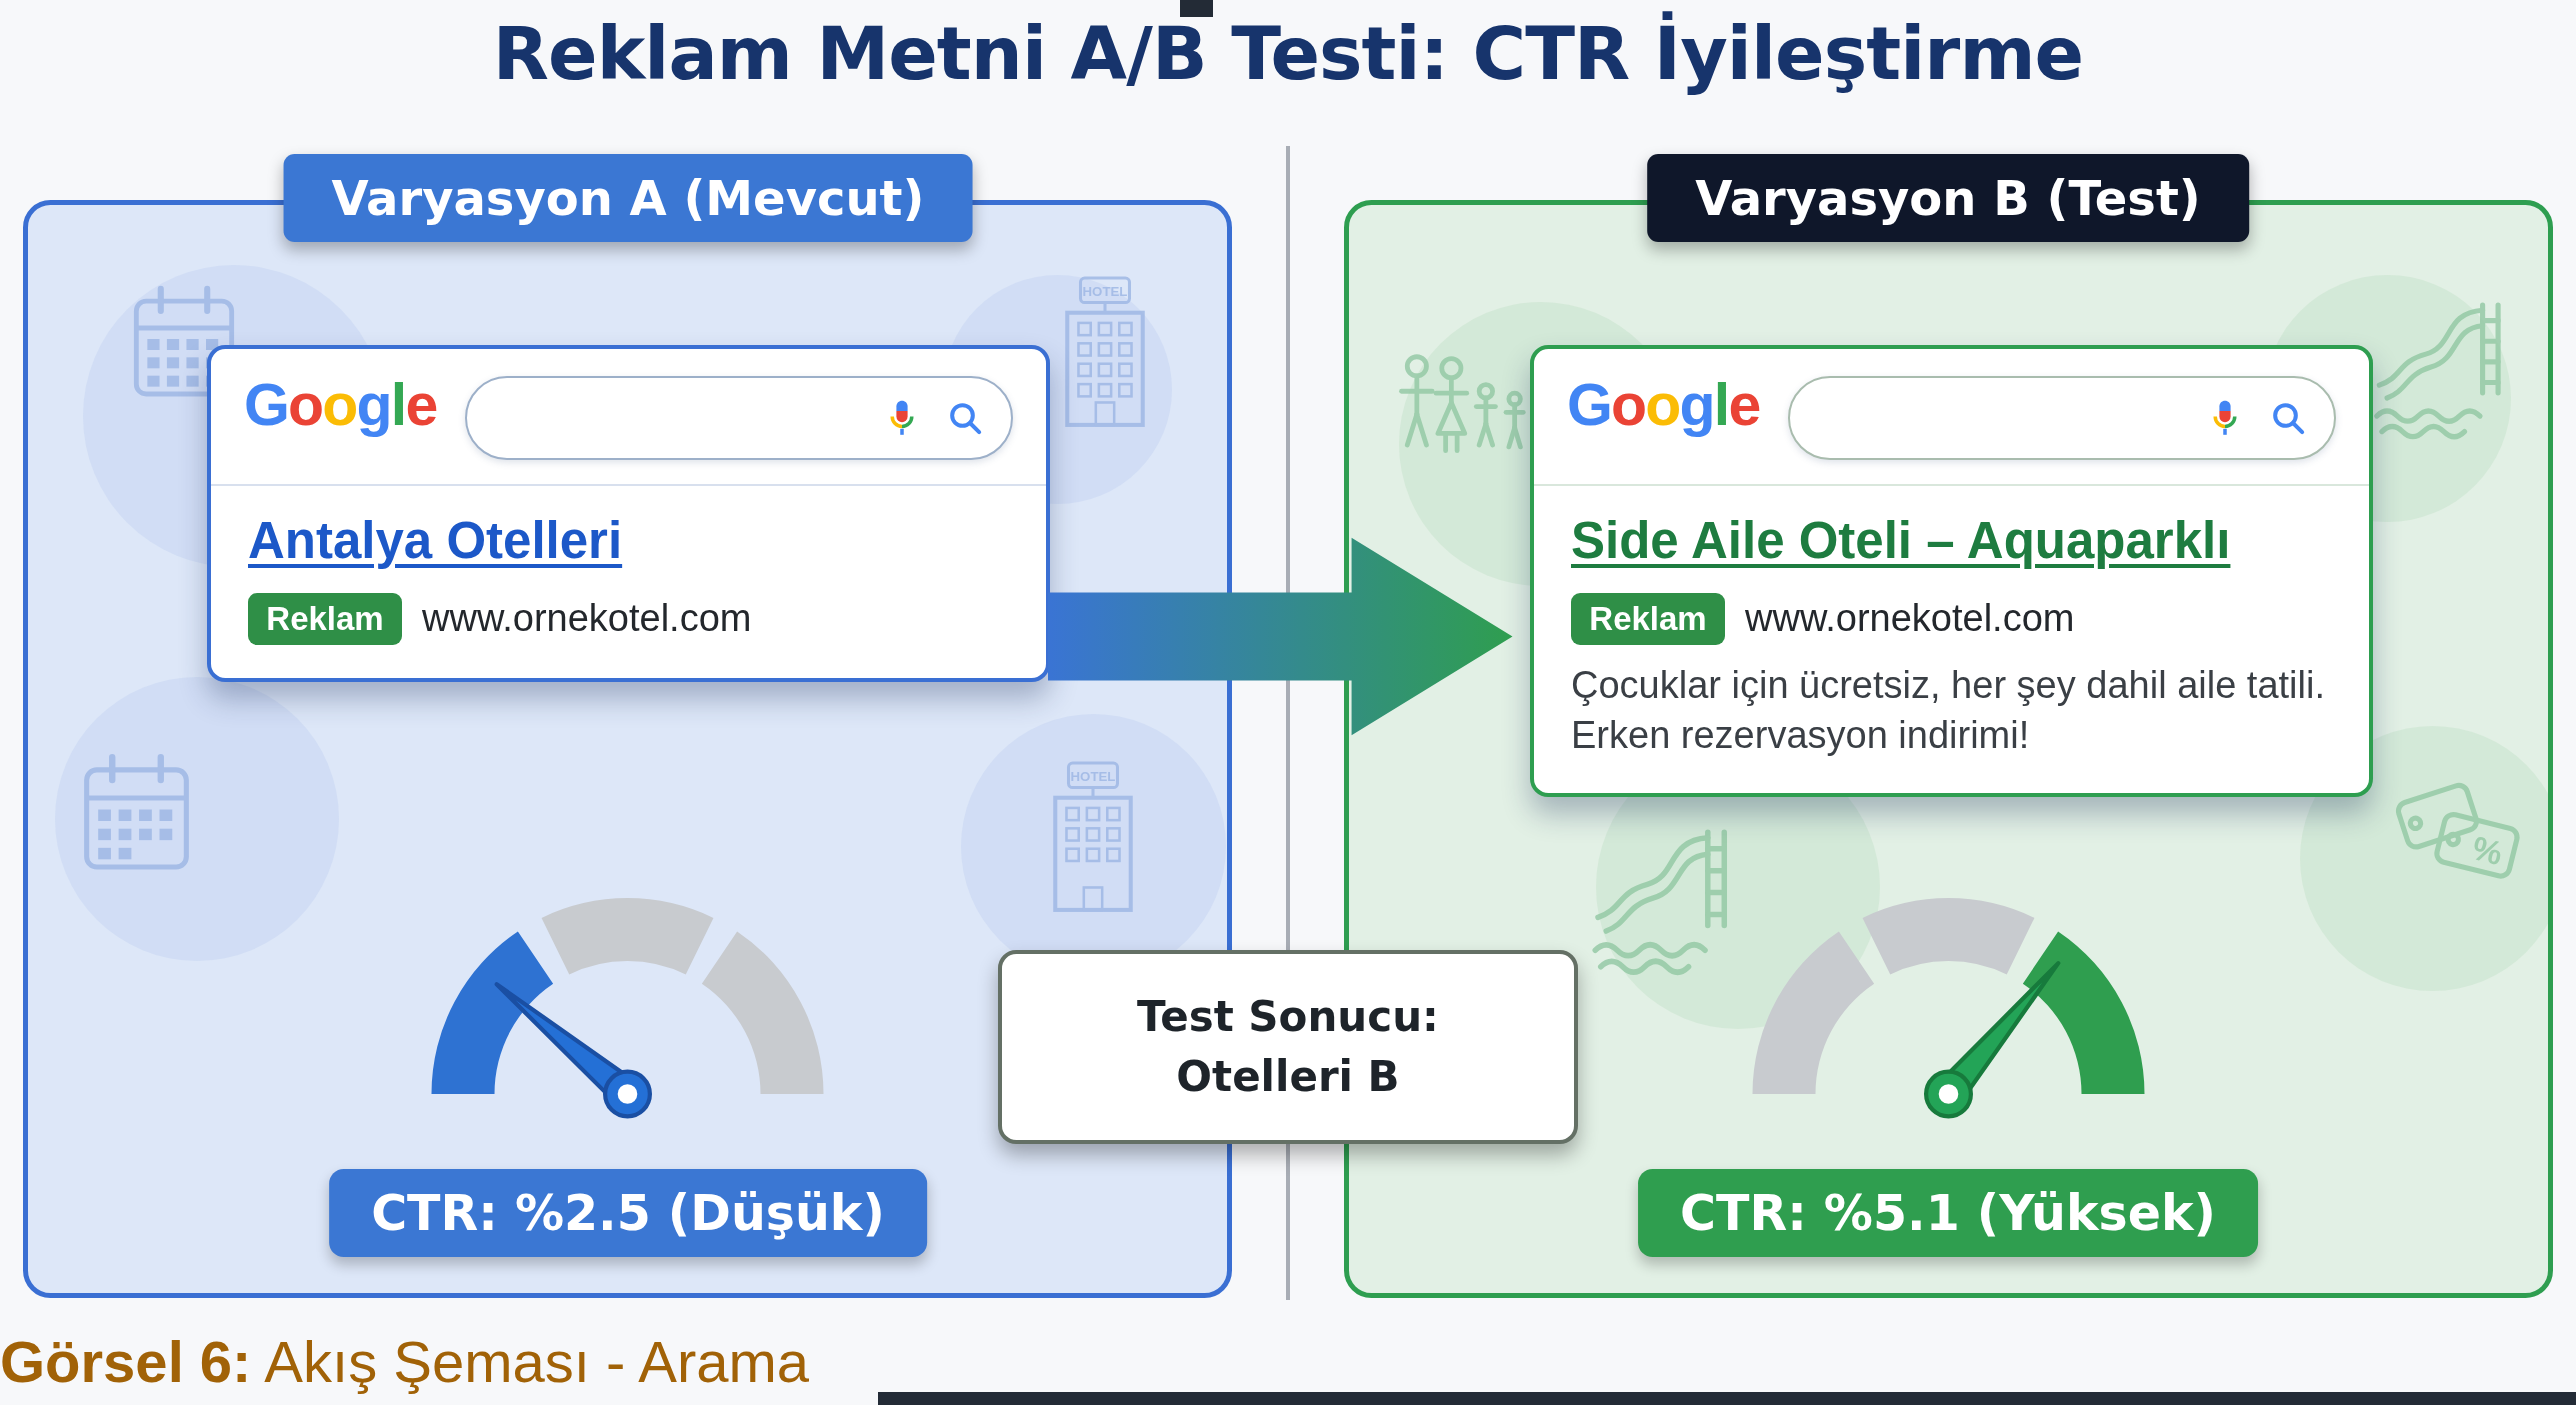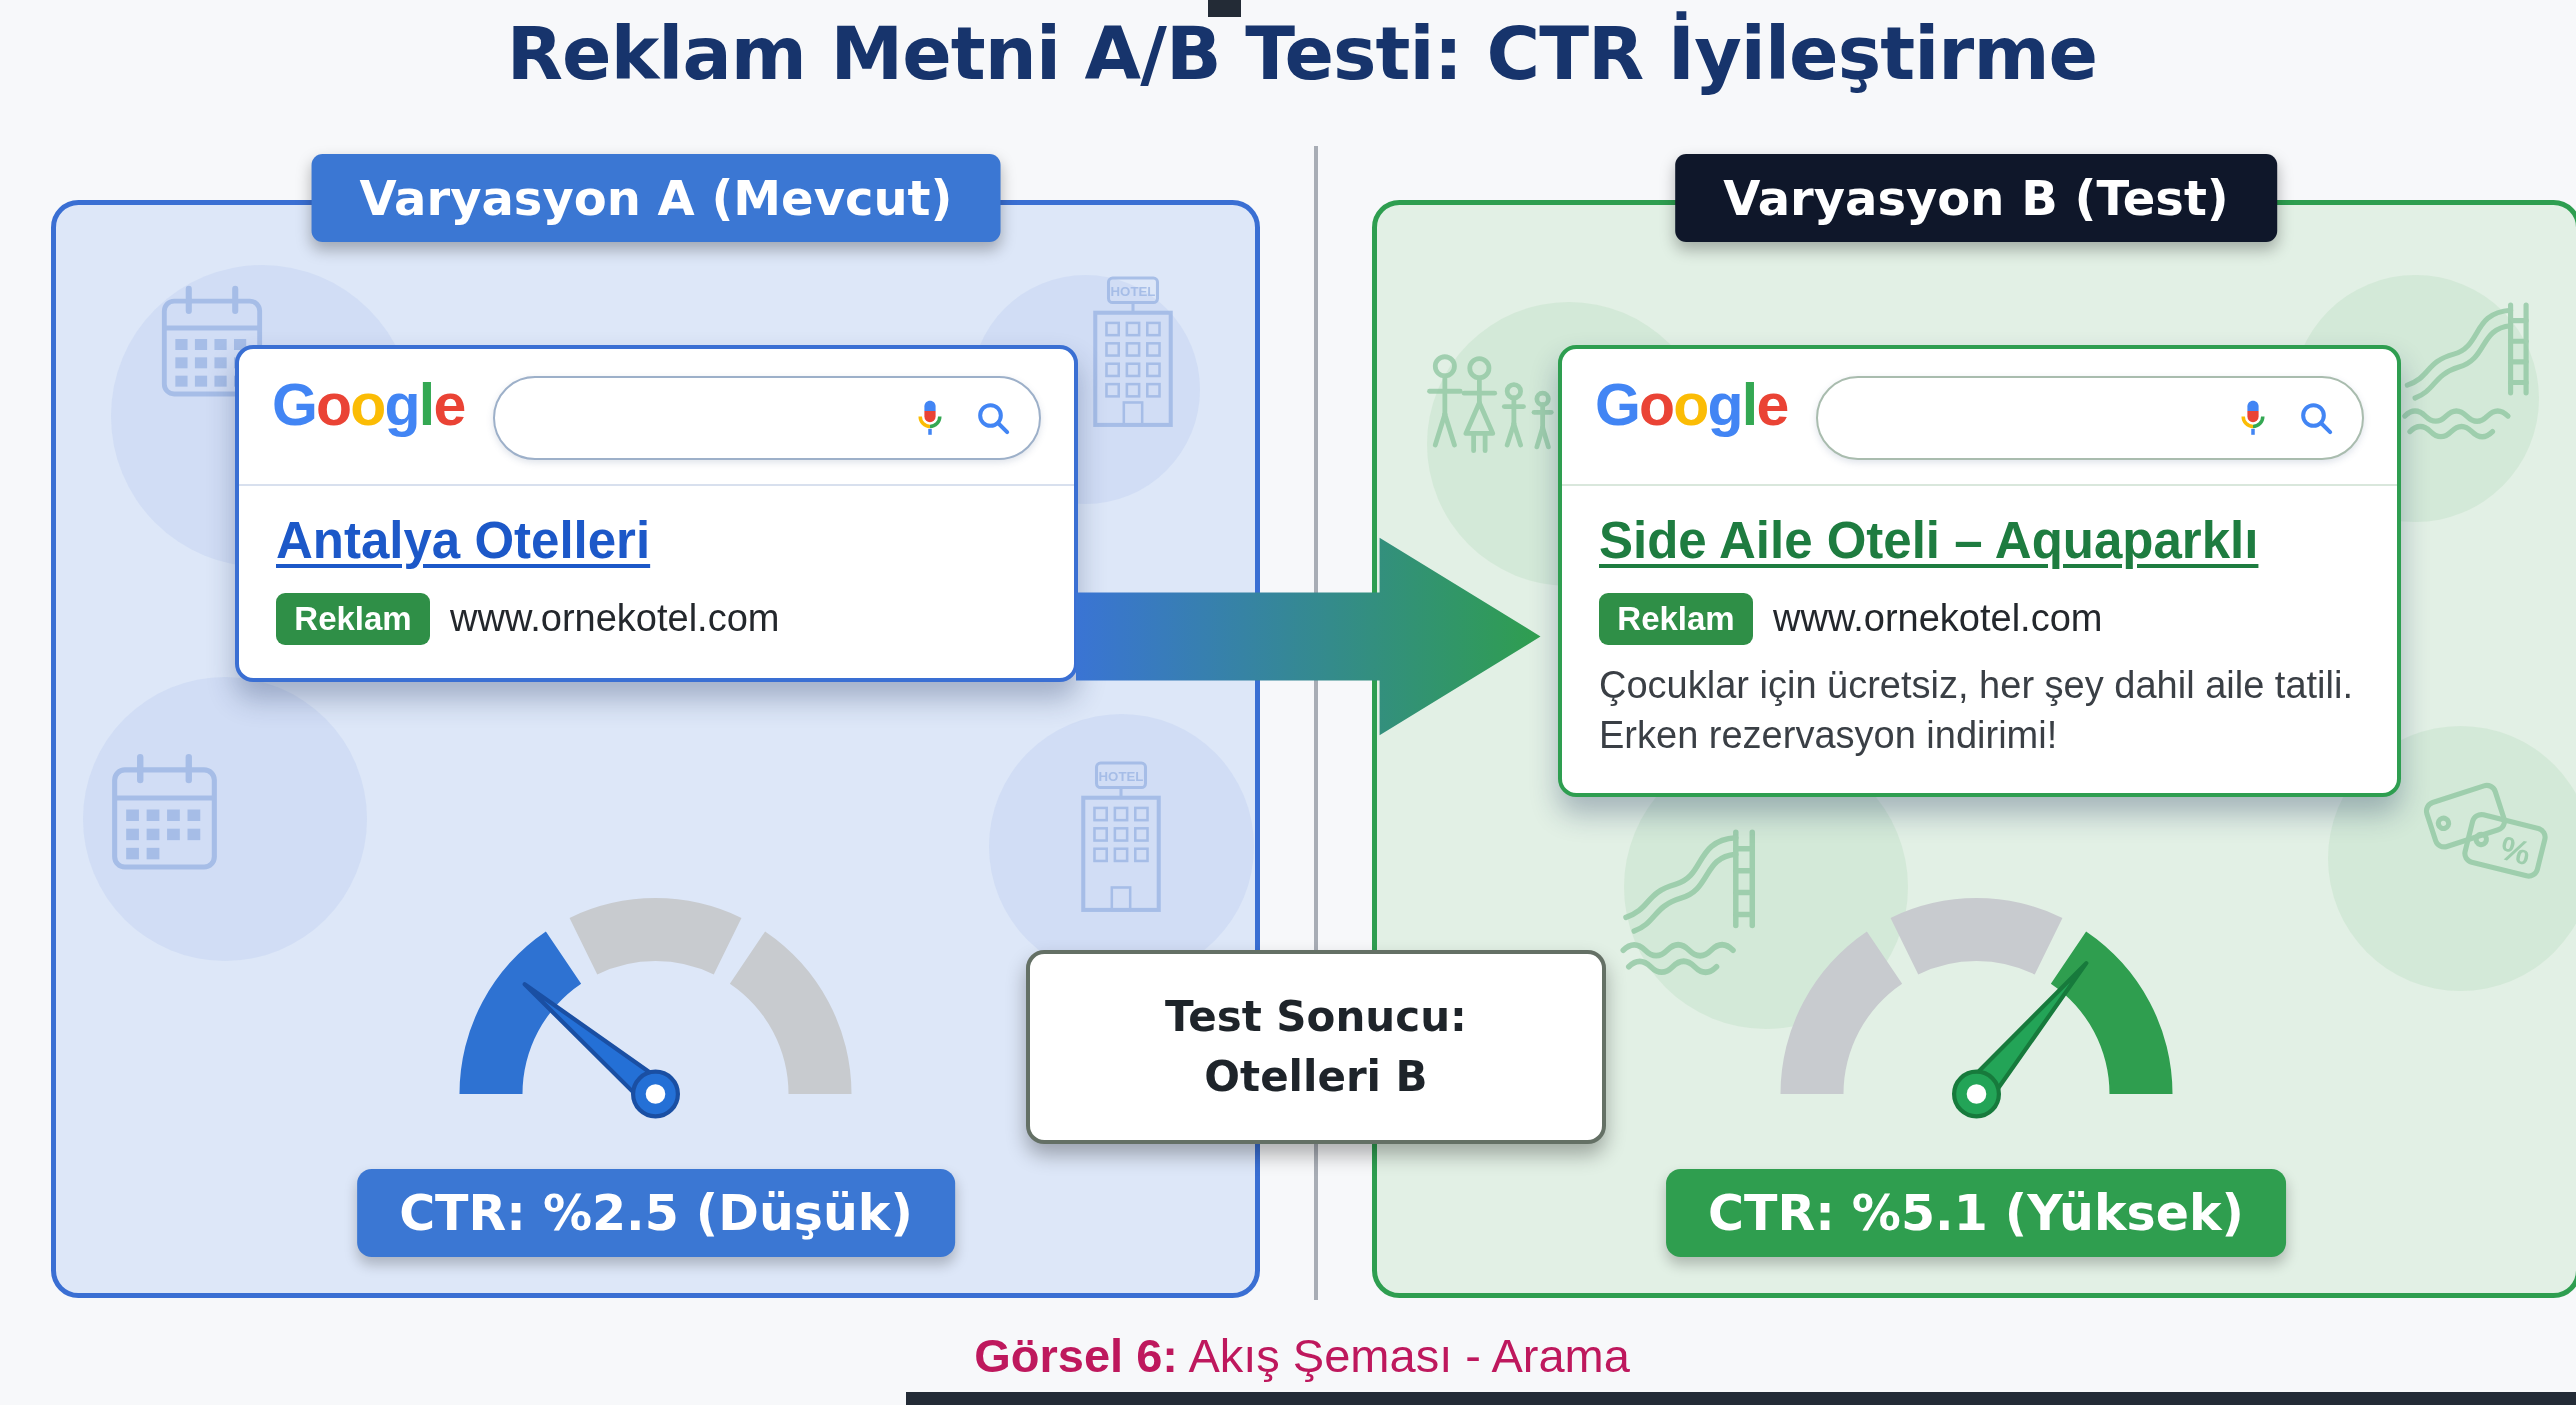--- a/index.html
+++ b/index.html
@@ -1,18 +1,18 @@
 <!DOCTYPE html>
 <html style="font-size:14.6px"><head>
 <meta charset="utf-8">
 <style>
   * { margin:0; padding:0; box-sizing:border-box; }
   html,body { width:2576px; height:1405px; overflow:hidden; }
   body { font-family:"Liberation Sans", sans-serif; background:#f7f8fa; position:relative; }
-  .stage { position:absolute; inset:0;margin-left:28px; }
+  .stage { position:absolute; inset:0; }
 
   .artifact-top { position:absolute; left:1180px; top:0; width:33px; height:16.5px; background:#232b36; }
   .bottom-strip { position:absolute; left:878px; bottom:0; width:1698px; height:12.8px; background:#232b36; }
 
   .title { position:absolute; top:11px; left:0; width:100%; text-align:center;
            font-family:"DejaVu Sans","Liberation Sans",sans-serif;
            font-size:73px; font-weight:700; color:#17346c; letter-spacing:-0.9px; z-index:3; }
 
   .divider-v { position:absolute; left:1286px; top:146px; width:3.7px; height:1154px; background:#a8adb5; z-index:1; }
 
@@ -92,22 +92,22 @@
   .gauge-b { left:1738px; top:884px; }
 
   .ctr { position:absolute; top:1169px; height:88px; padding:0 42px; border-radius:14.6px;
          display:flex; align-items:center; color:#fff;
          font-family:"DejaVu Sans","Liberation Sans",sans-serif;
          font-size:49px; font-weight:700; white-space:nowrap;
          transform:translateX(-50%); box-shadow:0 7.3px 12.8px rgba(0,0,0,.22); z-index:4; }
   .ctr-a { left:628px;  background:#3b77d3; }
   .ctr-b { left:1948px; background:#2f9e4f; }
 
-  .caption { position:absolute; top:1328px; left:0; width:100%; text-align:center;
-             font-size:47px; color:#be185d; z-index:3; }
+  .caption { position:absolute; top:1328px; left:0; width:100%; text-align:left;
+             font-size:58px; color:#a16207; z-index:3; }
   .caption b { font-weight:700; }
 </style>
 </head>
 <body>
 
 <div class="stage">
 
   <div class="artifact-top"></div>
   <h1 class="title">Reklam Metni A/B Testi: CTR İyileştirme</h1>
   <div class="divider-v"></div>

